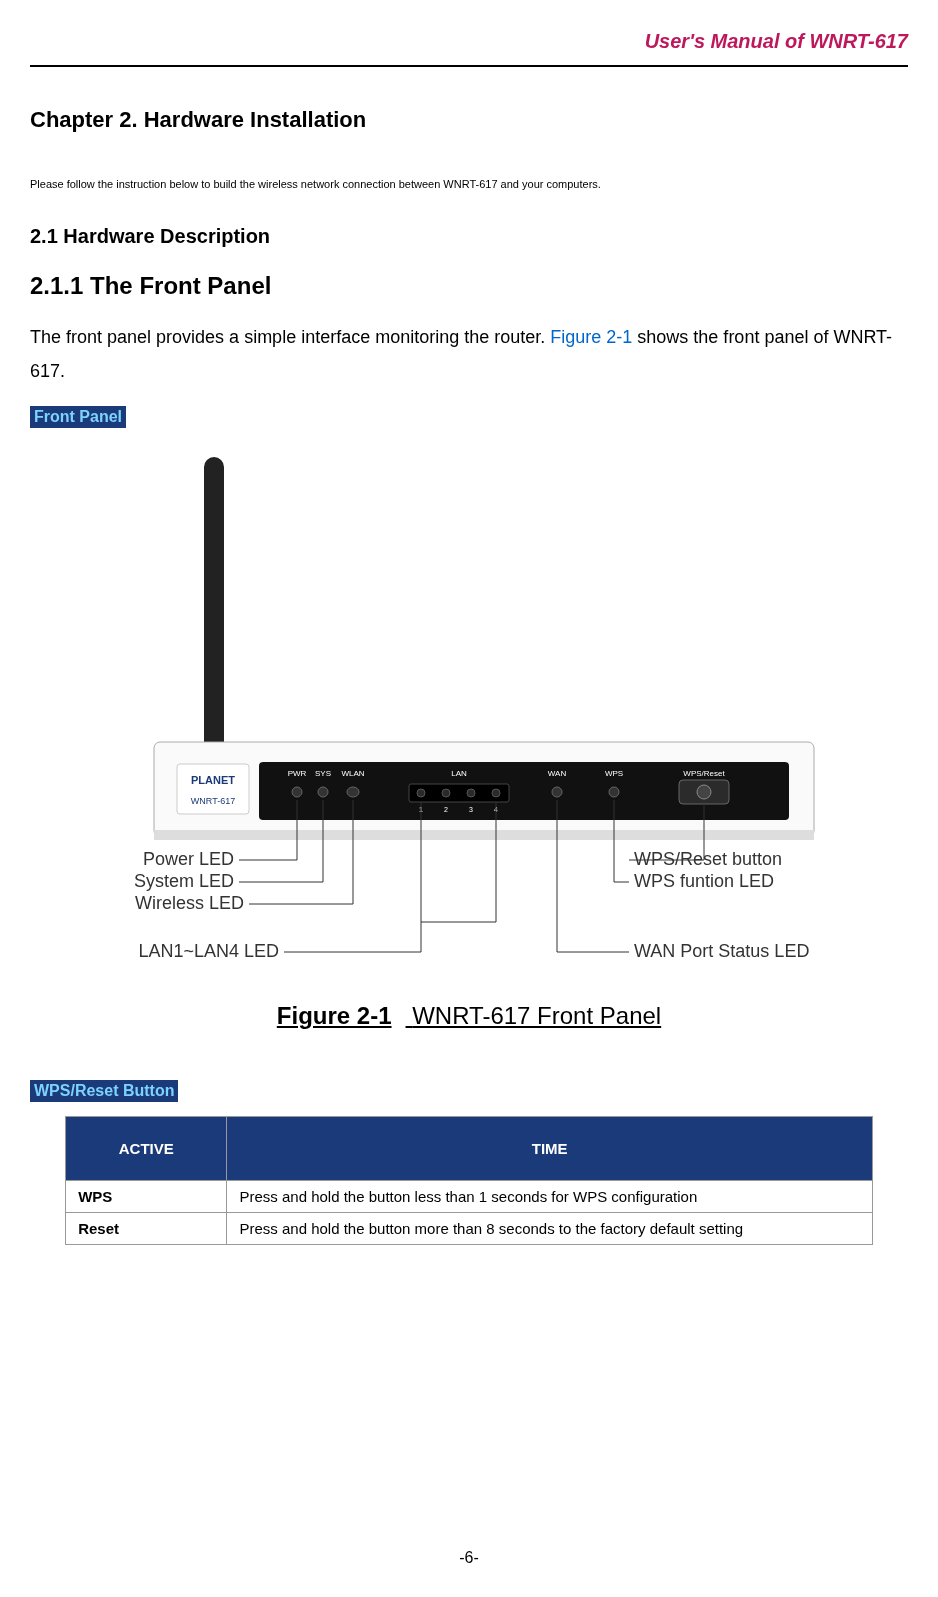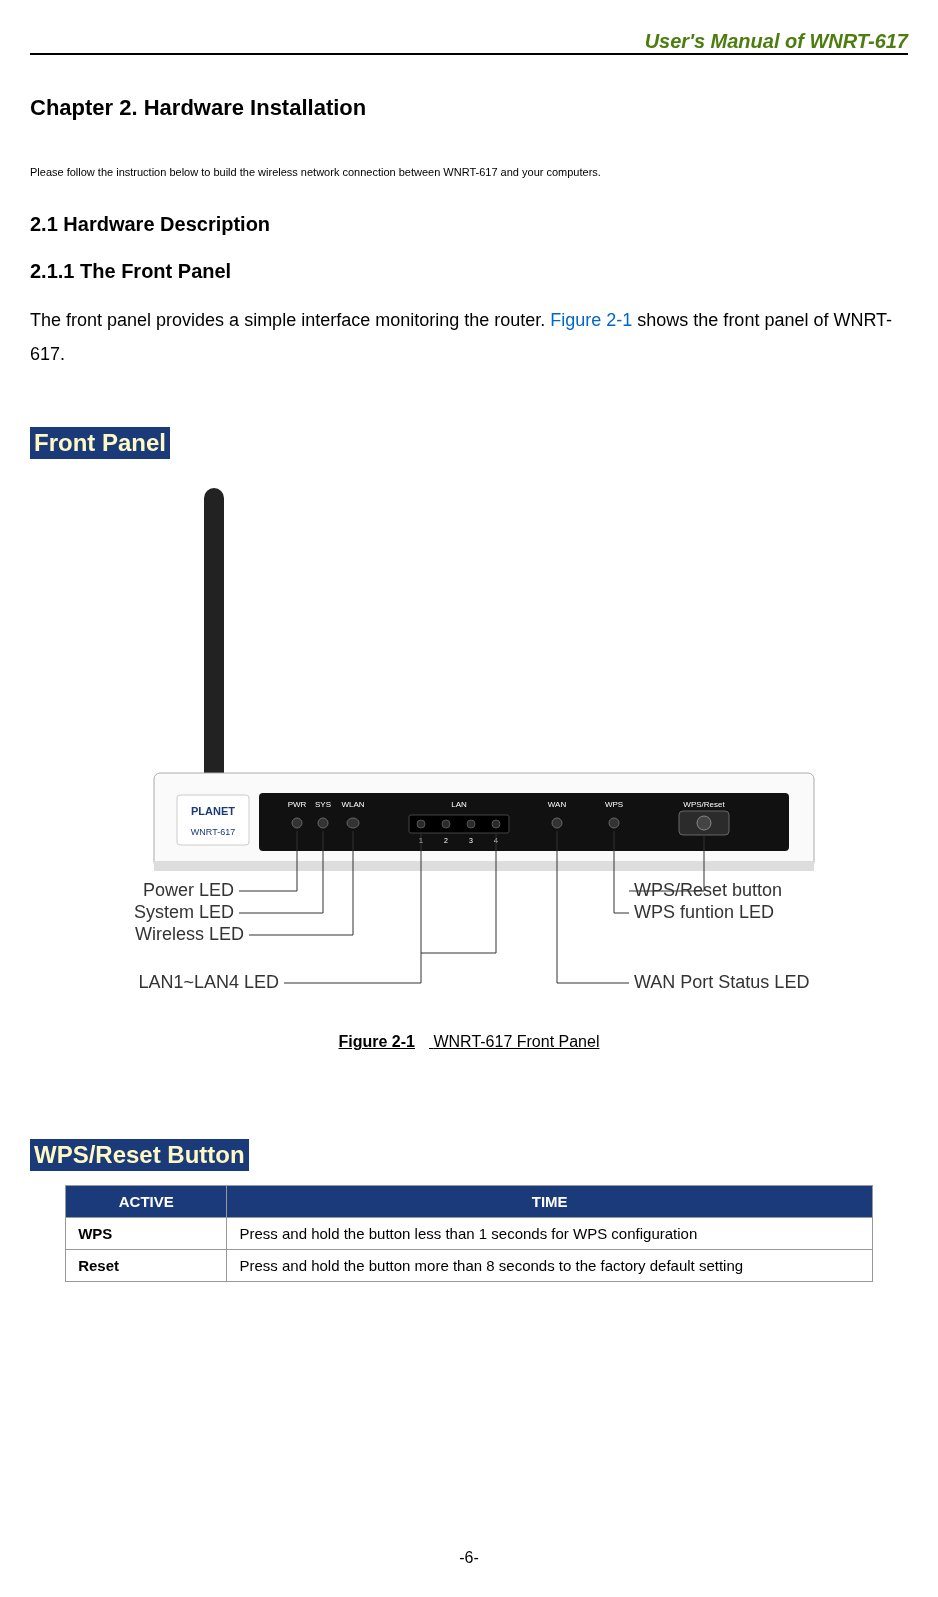--- a/index.html
+++ b/index.html
@@ -9,86 +9,85 @@
       height: 1597px;
       background: #fff;
       padding: 30px 30px 0 30px;
       position: relative;
       color: #000;
     }
     .header-line {
       text-align: right;
       font-style: italic;
       font-weight: bold;
-      color: #4d7c0f;
+      color: #be185d;
       font-size: 20px;
-      padding-bottom: 0;
+      padding-bottom: 12px;
       border-bottom: 2px solid #000;
       margin-bottom: 40px;
     }
     .chapter-title {
       font-size: 22px;
       font-weight: bold;
       margin-bottom: 40px;
     }
     .intro-para {
       font-size: 11px;
       line-height: 2.0;
       text-align: justify;
       margin-bottom: 30px;
     }
     .h2 {
       font-size: 20px;
       font-weight: bold;
       margin-bottom: 24px;
     }
     .h3 {
-      font-size: 20px;
+      font-size: 24px;
       font-weight: bold;
       margin-bottom: 20px;
     }
     .body-para {
       font-size: 18px;
       line-height: 1.9;
       margin-bottom: 18px;
     }
     .figure-ref { color: #0066cc; }
     .highlight {
       background: #1a3a7a;
-      color: #fef9c3;
-      font-weight: bold;
-      font-size: 24px;
+      color: #7dd3fc;
+      font-weight: bold;
+      font-size: 16px;
       padding: 2px 4px;
       display: inline-block;
       margin-bottom: 14px;
-      margin-top: 38px;
     }
     .figure-wrap {
       text-align: center;
       margin-bottom: 50px;
       text-decoration: underline;
     }
     .router-svg { margin: 10px auto 0; display: block; }
     .figure-caption {
-      font-size: 16px;
+      font-size: 24px;
       margin-top: 20px;
       text-align: center;
     }
     .figure-caption .fig-label { font-weight: bold; margin-right: 14px; }
     .wps-table {
       width: 92%;
       margin: 0 auto;
       border-collapse: collapse;
       font-size: 15px;
     }
     .wps-table th {
       background: #1a3a7a;
       color: #fff;
       font-weight: bold;
-      padding: 7px 12px;
+      padding: 23px 12px;
       border: 1px solid #999;
       text-align: center;
     }
     .wps-table td {
       border: 1px solid #999;
       padding: 7px 12px;
       text-align: left;
     }
     .wps-table td.active-col {
       font-weight: bold;

